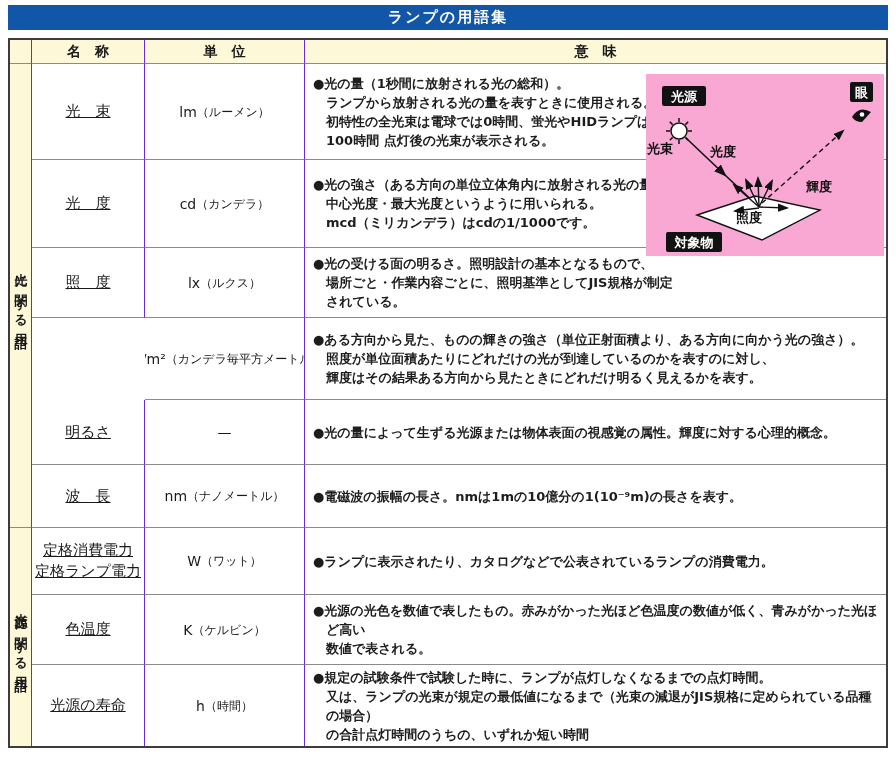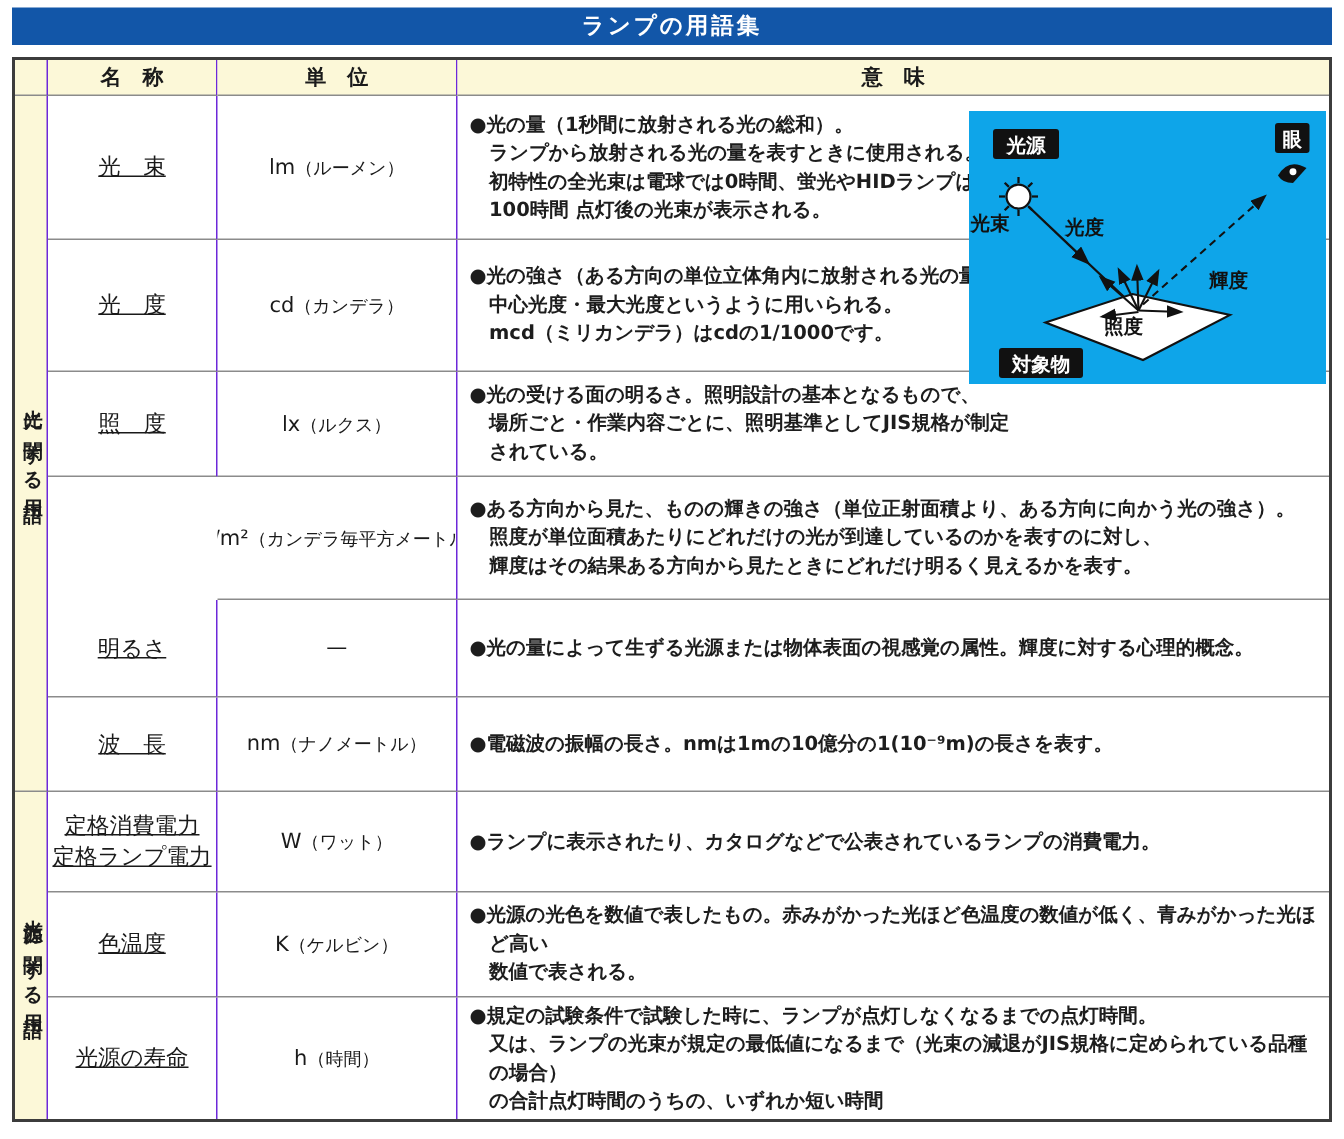--- a/index.html
+++ b/index.html
@@ -26,21 +26,21 @@
   .side { writing-mode:vertical-rl; text-orientation:upright; font-weight:bold;
     font-size:13px; letter-spacing:3px; }
   .name { font-size:15px; white-space:pre-line; text-align:center; line-height:21px;text-decoration:underline; }
   .unit { line-height:18px; }
   .unit .sym { font-size:14px; }
   .unit .read { font-size:12px; white-space:nowrap; }
   .meaning { justify-content:flex-start; padding:4px 4px 4px 8px; }
   .meaning .txt { font-size:13px; line-height:19px; color:#1d1d1d;
     white-space:pre-line; padding-left:13px; text-indent:-13px; }
 
-  .diagram { position:absolute; left:646px; top:74px; width:238px; height:182px; background:#0ea5e9; }
+  .diagram { position:absolute; left:646px; top:74px; width:238px; height:182px; background:#f9a8d4; }
   .diagram svg { display:block; }
   .diagram text { font-family:"DejaVu Sans","Liberation Sans",sans-serif; font-size:13px; font-weight:bold; fill:#111; }
   .diagram text.boxed { fill:#ffffff; }
 </style>
 </head>
 <body>
 
 <div class="page">
 
   <div class="title-bar">ランプの用語集</div>

